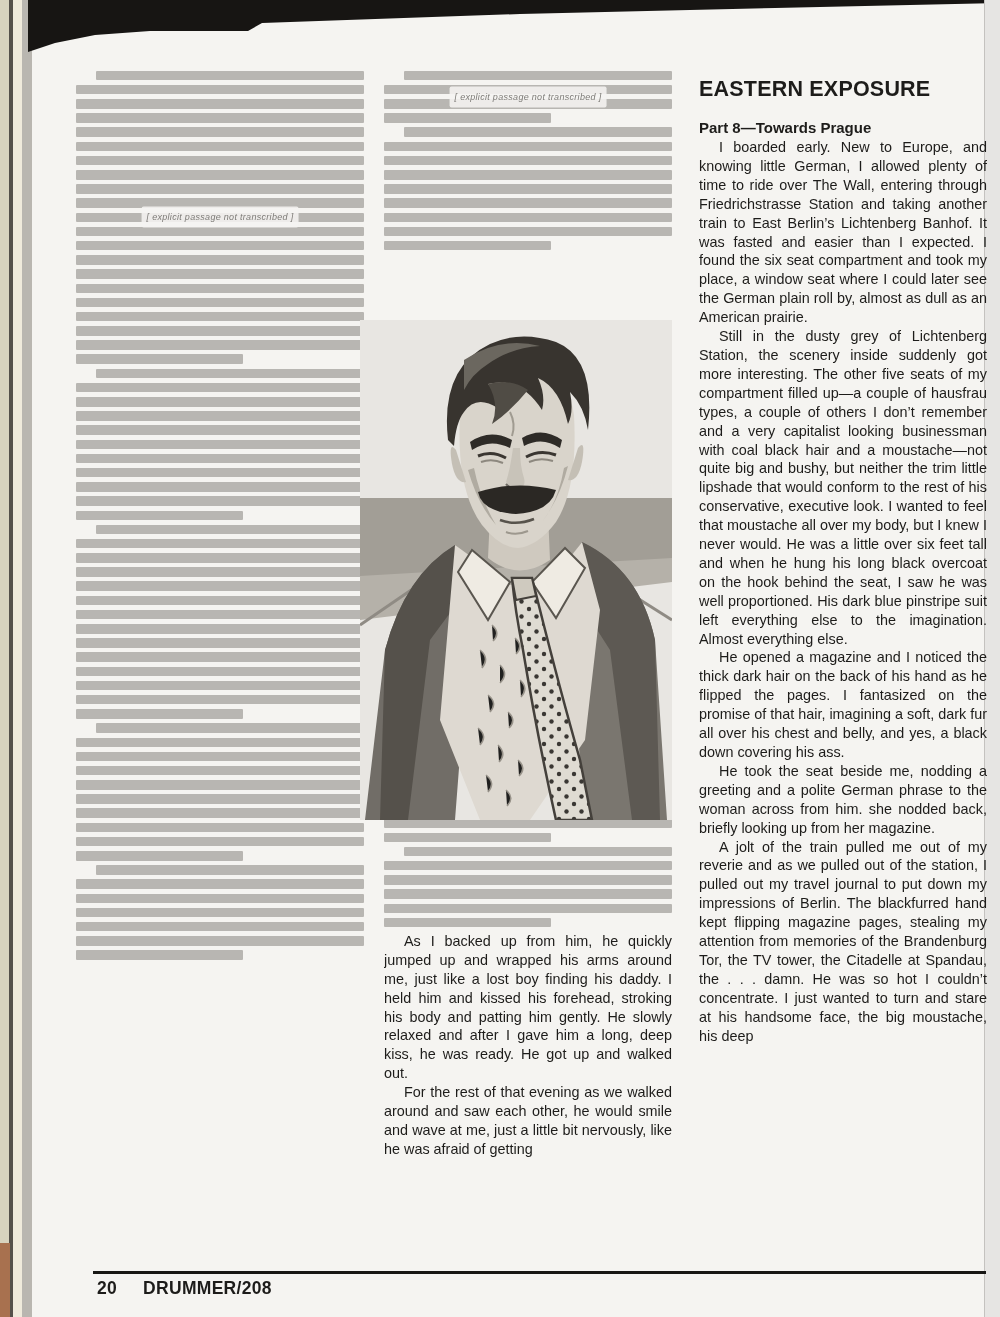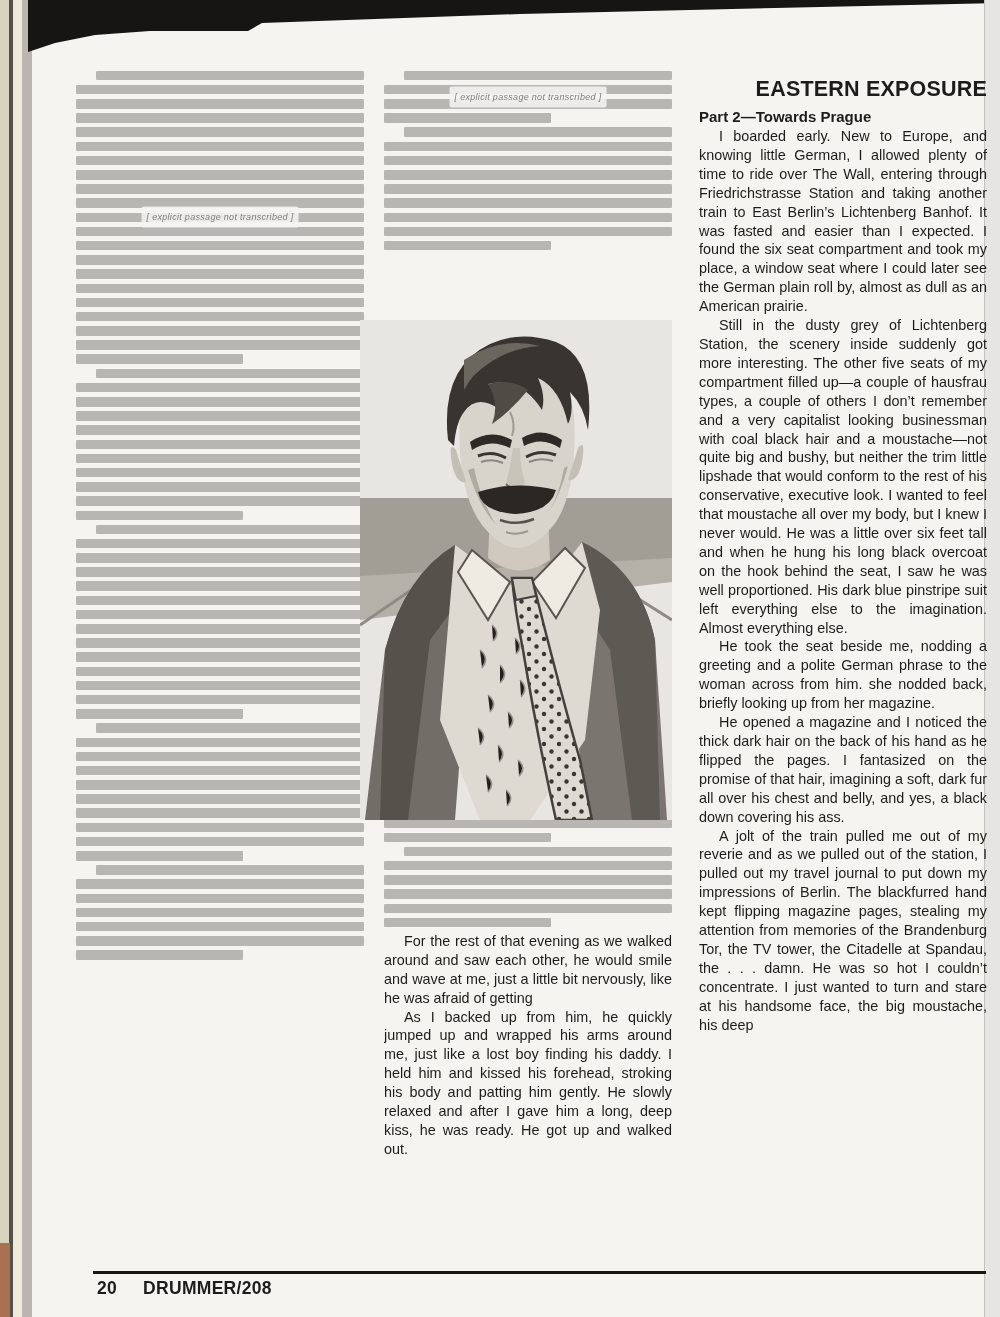--- a/index.html
+++ b/index.html
@@ -42,21 +42,21 @@
   .rl.last{width:58%;}
   .redact-note{
     position:absolute;left:50%;top:50%;transform:translate(-50%,-50%);
     font-size:9px;font-style:italic;color:#7d7b77;white-space:nowrap;
     background:rgba(245,244,241,0.88);padding:1px 5px;border-radius:2px;
     filter:none;letter-spacing:0.3px;
   }
 
   .headline{
     font-size:21.5px;font-weight:bold;letter-spacing:0.2px;
-    margin:11px 0 6px 0;text-indent:0;text-align:right;line-height:24px;
+    margin:11px 0 17px 0;text-indent:0;text-align:left;line-height:24px;
   }
   .subhead{
     font-size:15px;font-weight:bold;margin:0 0 1px 0;
     text-indent:0;text-align:left;line-height:19px;
   }
 
   .fig-spacer{height:516px;}
   figure.portrait{
     position:absolute;left:360px;top:320px;width:312px;height:500px;margin:0;
   }
@@ -185,30 +185,30 @@
       <div class="rl last"></div>
     </div>
     <div class="redacted">
       <div class="rl first"></div>
       <div class="rl"></div>
       <div class="rl"></div>
       <div class="rl"></div>
       <div class="rl"></div>
       <div class="rl last"></div>
     </div>
+    <p class="par">As I backed up from him, he quickly jumped up and wrapped his arms around me, just like a lost boy finding his daddy. I held him and kissed his forehead, stroking his body and patting him gently. He slowly relaxed and after I gave him a long, deep kiss, he was ready. He got up and walked out.</p>
     <p class="par">For the rest of that evening as we walked around and saw each other, he would smile and wave at me, just a little bit nervously, like he was afraid of getting</p>
-    <p class="par">As I backed up from him, he quickly jumped up and wrapped his arms around me, just like a lost boy finding his daddy. I held him and kissed his forehead, stroking his body and patting him gently. He slowly relaxed and after I gave him a long, deep kiss, he was ready. He got up and walked out.</p>
   </div>
 <div class="col" id="col3">
     <div class="headline">EASTERN EXPOSURE</div>
-    <div class="subhead">Part 2—Towards Prague</div>
+    <div class="subhead">Part 8—Towards Prague</div>
     <p class="par">I boarded early.  New to Europe, and knowing little German, I allowed plenty of time to ride over The Wall, entering through Friedrichstrasse Station and taking another train to East Berlin’s Lichtenberg Banhof.  It was fasted and easier than I expected.  I found the six seat compartment and took my place, a window seat where I could later see the German plain roll by, almost as dull as an American prairie.</p>
     <p class="par">Still in the dusty grey of Lichtenberg Station, the scenery inside suddenly got more interesting.  The other five seats of my compartment filled up—a couple of hausfrau types, a couple of others I don’t remember and a very capitalist looking businessman with coal black hair and a moustache—not quite big and bushy, but neither the trim little lipshade that would conform to the rest of his conservative, executive look.  I wanted to feel that moustache all over my body, but I knew I never would.  He was a little over six feet tall and when he hung his long black overcoat on the hook behind the seat, I saw he was well proportioned. His dark blue pinstripe suit left everything else to the imagination.  Almost everything else.</p>
+    <p class="par">He opened a magazine and I noticed the thick dark hair on the back of his hand as he flipped the pages.  I fantasized on the promise of that hair, imagining a soft, dark fur all over his chest and belly, and yes, a black down covering his ass.</p>
     <p class="par">He took the seat beside me, nodding a greeting and a polite German phrase to the woman across from him. she nodded back, briefly looking up from her magazine.</p>
-    <p class="par">He opened a magazine and I noticed the thick dark hair on the back of his hand as he flipped the pages.  I fantasized on the promise of that hair, imagining a soft, dark fur all over his chest and belly, and yes, a black down covering his ass.</p>
     <p class="par">A jolt of the train pulled me out of my reverie and as we pulled out of the station, I pulled out my travel journal to put down my impressions of Berlin.  The blackfurred hand kept flipping magazine pages, stealing my attention from memories of the Brandenburg Tor, the TV tower, the Citadelle at Spandau, the . . . damn. He was so hot I couldn’t concentrate.  I just wanted to turn and stare at his handsome face, the big moustache, his deep</p>
   </div>
 
 <figure class="portrait" aria-label="Pencil sketch of a dark-haired man with a heavy moustache, eyes downcast, wearing a suit jacket and loosened polka-dot tie over an open shirt">
   <svg viewBox="0 0 312 500" width="312" height="500">
     <rect x="0" y="0" width="312" height="500" fill="#e8e6e2"></rect>
 
     <rect x="0" y="178" width="312" height="78" fill="#a29e96"></rect>
     <polygon points="0,256 312,238 312,262 0,300" fill="#b5b1a9"></polygon>
     <line x1="0" y1="305" x2="95" y2="240" stroke="#8f8b84" stroke-width="3"></line>

